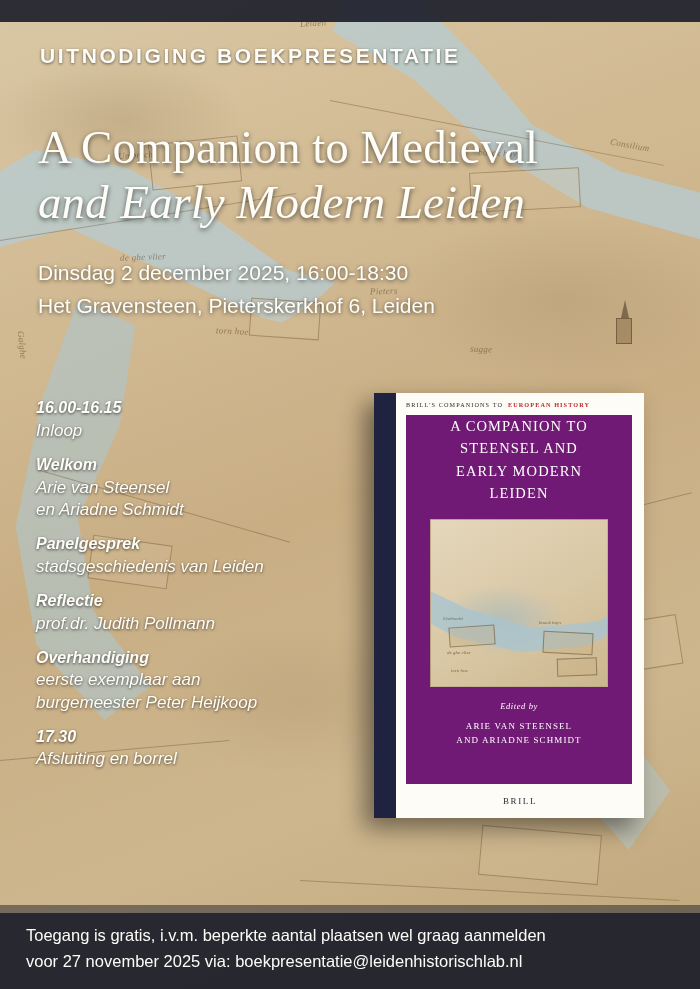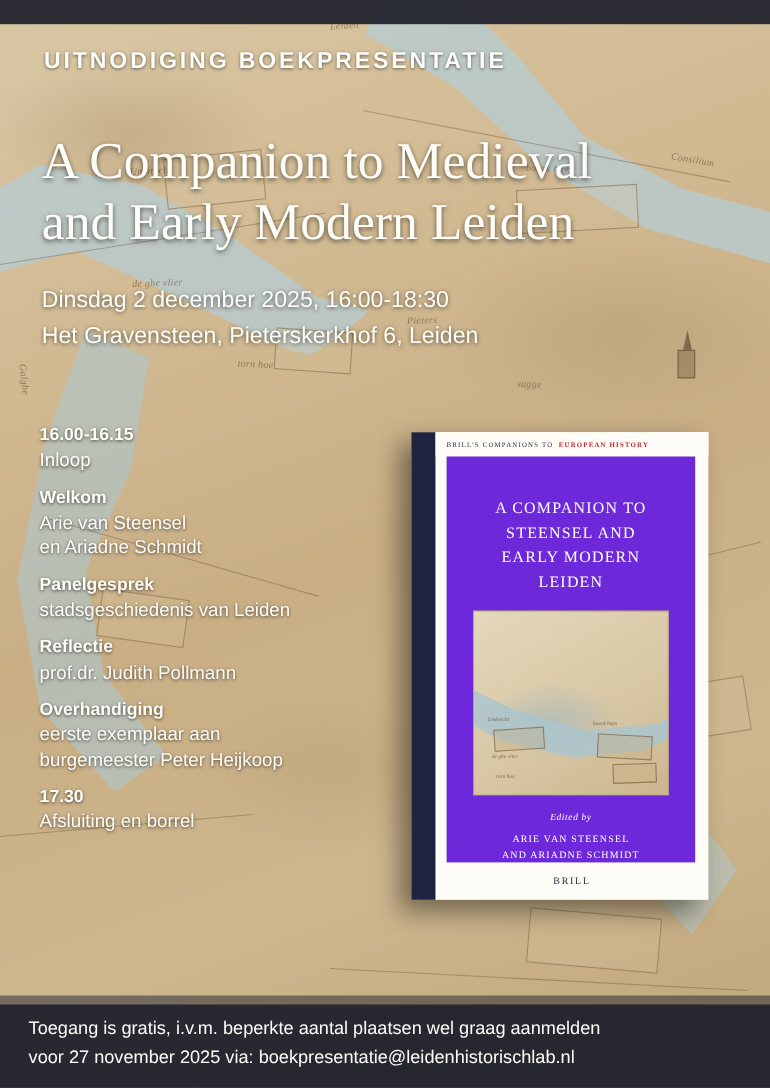--- a/index.html
+++ b/index.html
@@ -101,31 +101,32 @@
     font-family: "Liberation Sans", sans-serif;
   }
   .title {
     position: absolute; left: 38px; top: 96px; width: 640px;
     font-family: "Liberation Serif", serif;
     font-size: 47px; line-height: 1.18; font-weight: 400;
     color: #fffdf8;
     text-shadow: 0 2px 5px rgba(0,0,0,.6);
     margin-top: 24px;
   }
-  .title .l2 { display: block; }
+  .title .l2 { display: block; font-style: italic; }
   .meta {
     position: absolute; left: 38px; top: 256px; width: 640px;
     font-size: 21px; line-height: 1.58; color: #fffdf8;
     text-shadow: 0 1px 4px rgba(0,0,0,.6);
   }
   
   .programme {
-    position: absolute; left: 36px; top: 386px; width: 310px;
+    position: absolute; left: 36px; top: 398px; width: 310px;
     color: #fffdf8;
     text-shadow: 0 1px 3px rgba(0,0,0,.65);
+    font-style: italic;
   }
   .prog-item { margin-bottom: 13px; }
   .prog-item .head { font-size: 16px; font-weight: 700; line-height: 1.3; }
   .prog-item .line { font-size: 17px; line-height: 1.3; }
   .prog-item .head + .line { margin-top: 1px; }
 
   
   .book {
     position: absolute; left: 374px; top: 393px; width: 270px; height: 425px;
     box-shadow: -10px 10px 22px rgba(0,0,0,.45);
@@ -145,24 +146,23 @@
   }
   .book .topband .t1 {
     font-family: "Liberation Serif", serif; font-size: 6.2px;
     letter-spacing: 1.1px; color: #2b2d3a;
   }
   .book .topband .t2 {
     font-family: "Liberation Serif", serif; font-size: 6.2px;
     letter-spacing: 1.1px; color: #c1272d; font-weight: 700;
   }
   .book .red {
-    margin: 0 12px 0 10px; flex: 1; background: #6d28d9;
+    margin: 0 12px 0 10px; flex: 1; background: #701a75;
     display: flex; flex-direction: column; align-items: center;
-    padding-top: 18px;
-    justify-content: flex-end;
+    padding-top: 0;
   }
   .book .ctitle {
     font-family: "Liberation Serif", serif; color: #fff;
     font-size: 14.5px; letter-spacing: 1.1px; line-height: 1.55;
     text-align: center;
   }
   .book .cimage {
     margin-top: 14px; width: 178px; height: 168px;
     background:
       radial-gradient(ellipse 90px 50px at 40% 60%, rgba(150,180,195,.55), rgba(0,0,0,0) 70%),

